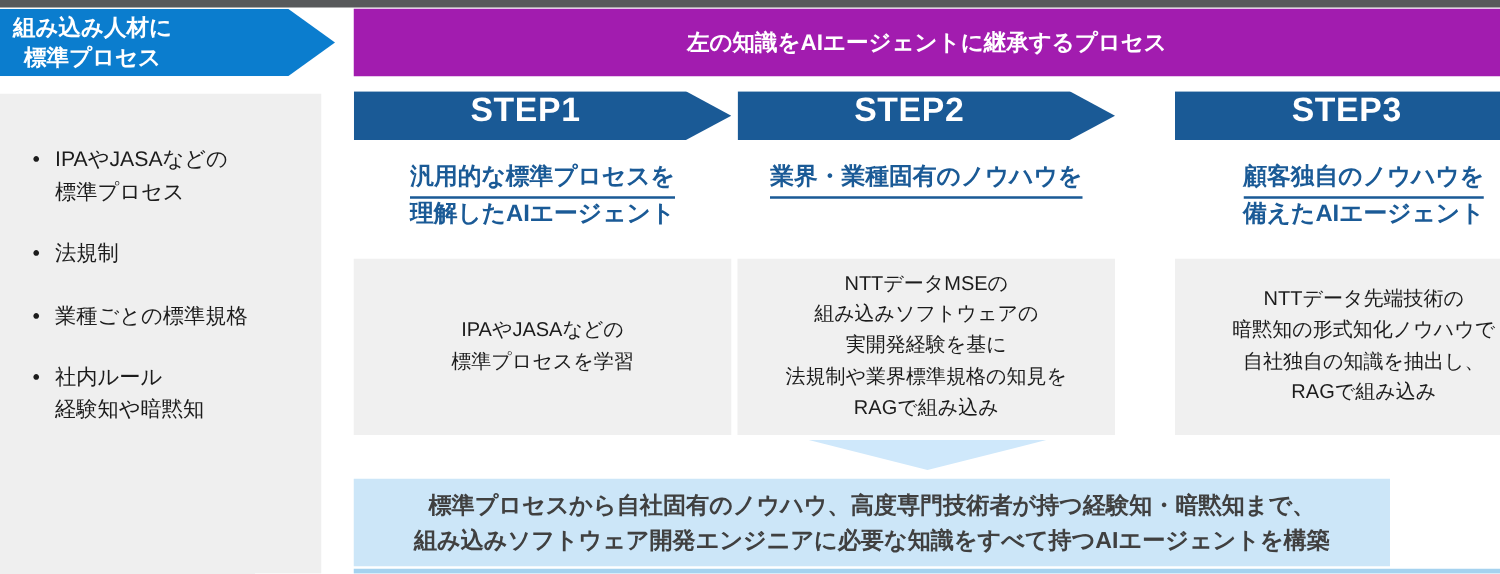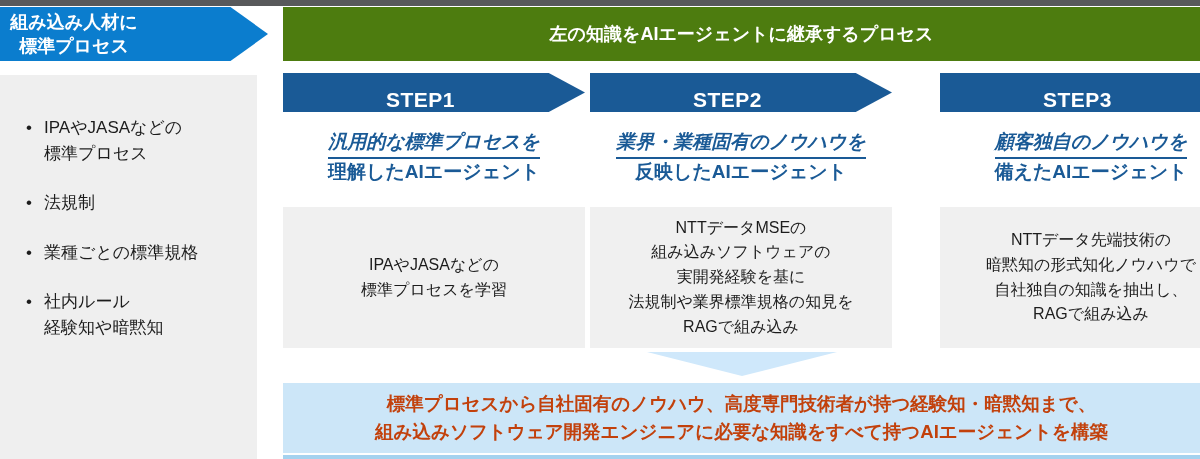--- a/index.html
+++ b/index.html
@@ -62,21 +62,21 @@
     position: absolute;
     left: 4px; top: 0;
     color: #1c1c1c;
   }
 
   
   .right-header {
     position: absolute;
     left: 283px; top: 7px;
     width: 917px; height: 54px;
-    background: #4d7c0f;
+    background: #a21caf;
     color: #ffffff;
     font-weight: bold;
     font-size: 18px;
     display: flex;
     align-items: center;
     justify-content: center;
     text-align: center;
   }
 
   
@@ -91,44 +91,43 @@
   .col-3 { left: 940px; }
 
   .step-arrow {
     position: absolute;
     left: 0; top: 0;
     width: 100%; height: 39px;
     background: #1a5a96;
     clip-path: polygon(0 0, 88% 0, 100% 50%, 88% 100%, 0 100%);
     color: #ffffff;
     font-weight: bold;
-    font-size: 21px;
+    font-size: 27px;
     letter-spacing: 0.5px;
     display: flex;
-    align-items: flex-end;
+    align-items: flex-start;
     justify-content: center;
     padding-right: 9%;
   }
 
   .step-title {
     position: absolute;
     left: 0; top: 56px;
     width: 100%;
     text-align: center;
     color: #1a5a96;
     font-weight: bold;
     font-size: 19px;
     line-height: 1.4;
   }
   .step-title .tline { display: block; }
   .step-title .u {
     display: inline-block;
     border-bottom: 2px solid #1a5a96;
     padding-bottom: 1px;
-    font-style: italic;
   }
 
   .step-box {
     position: absolute;
     left: 0; top: 134px;
     width: 100%; height: 141px;
     background: #f0f0f0;
     display: flex;
     align-items: center;
     justify-content: center;
@@ -145,23 +144,23 @@
     position: absolute;
     left: 647px; top: 352px;
     width: 190px; height: 24px;
     background: #cfe8fb;
     clip-path: polygon(0 0, 100% 0, 50% 100%);
   }
 
   .bottom-box {
     position: absolute;
     left: 283px; top: 383px;
-    width: 917px; height: 70px;
+    width: 829px; height: 70px;
     background: #cce6f8;
-    color: #c2410c;
+    color: #404040;
     font-weight: bold;
     font-size: 18.5px;
     line-height: 1.5;
     display: flex;
     align-items: center;
     justify-content: center;
     text-align: center;
     white-space: pre-line;
   }
 
@@ -212,21 +211,20 @@
 標準プロセスを学習</span>
     </div>
   </div>
 
   <div class="col col-2">
     <div class="step-arrow">
       <span>STEP2</span>
     </div>
     <div class="step-title">
       <span class="tline"><span class="u">業界・業種固有のノウハウを</span></span>
-      <span class="tline"><span>反映したAIエージェント</span></span>
     </div>
     <div class="step-box">
       <span>NTTデータMSEの
 組み込みソフトウェアの
 実開発経験を基に
 法規制や業界標準規格の知見を
 RAGで組み込み</span>
     </div>
   </div>
 

